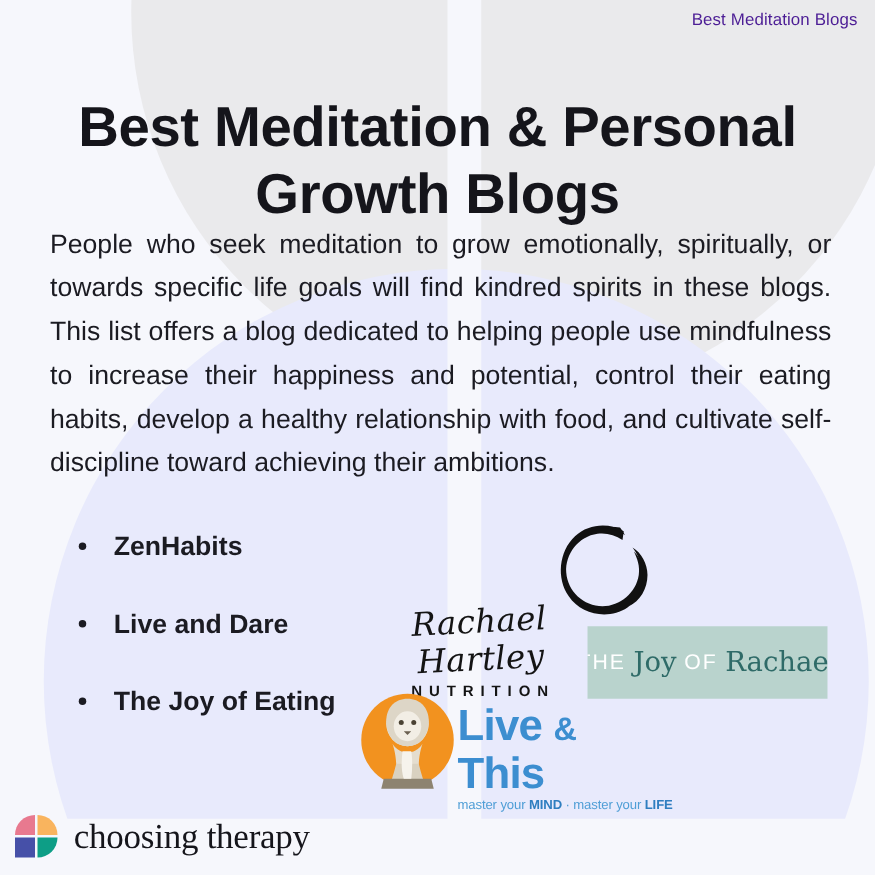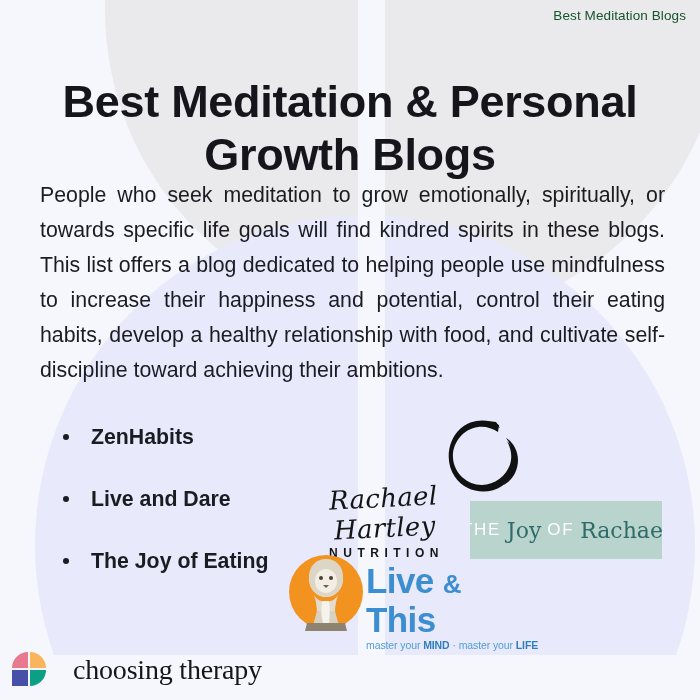--- a/index.html
+++ b/index.html
@@ -53,21 +53,21 @@
     height: 660px;
     background: #f6f7fc;
   }
 
   
   .page-header {
     position: absolute;
     top: 8px;
     right: 14px;
     font-size: 13.5px;
-    color: #14532d;
+    color: #4c1d95;
     letter-spacing: .1px;
   }
 
   
   .title {
     position: absolute;
     left: 40px;
     top: 45px;
     width: 620px;
     text-align: center;
@@ -196,21 +196,21 @@
   .ld-tag {
     margin-top: 1px;
     font-size: 10.5px;
     color: #4f9ed6;
     letter-spacing: -0.1px;
     white-space: nowrap;
   }
   .ld-tag b { color: #2f7ec0; }
 
   
-  .brand { position: absolute; left: 12px; top: 652px; display: flex; align-items: center; gap: 25px; }
+  .brand { position: absolute; left: 12px; top: 652px; display: flex; align-items: center; gap: 11px; }
   .brand-mark {
     position: relative;
     width: 36px; height: 36px;
   }
   .brand-mark span { position: absolute; width: 16px; height: 16px; }
   .bm-tl { left: 0; top: 0; background: #e8798f; border-radius: 16px 0 0 0; }
   .bm-tr { left: 18px; top: 0; background: #f9b45e; border-radius: 0 16px 0 0; }
   .bm-bl { left: 0; top: 18px; background: #4650a8; }
   .bm-br { left: 18px; top: 18px; background: #0d9e86; border-radius: 0 0 16px 0; }
   .brand-name {

